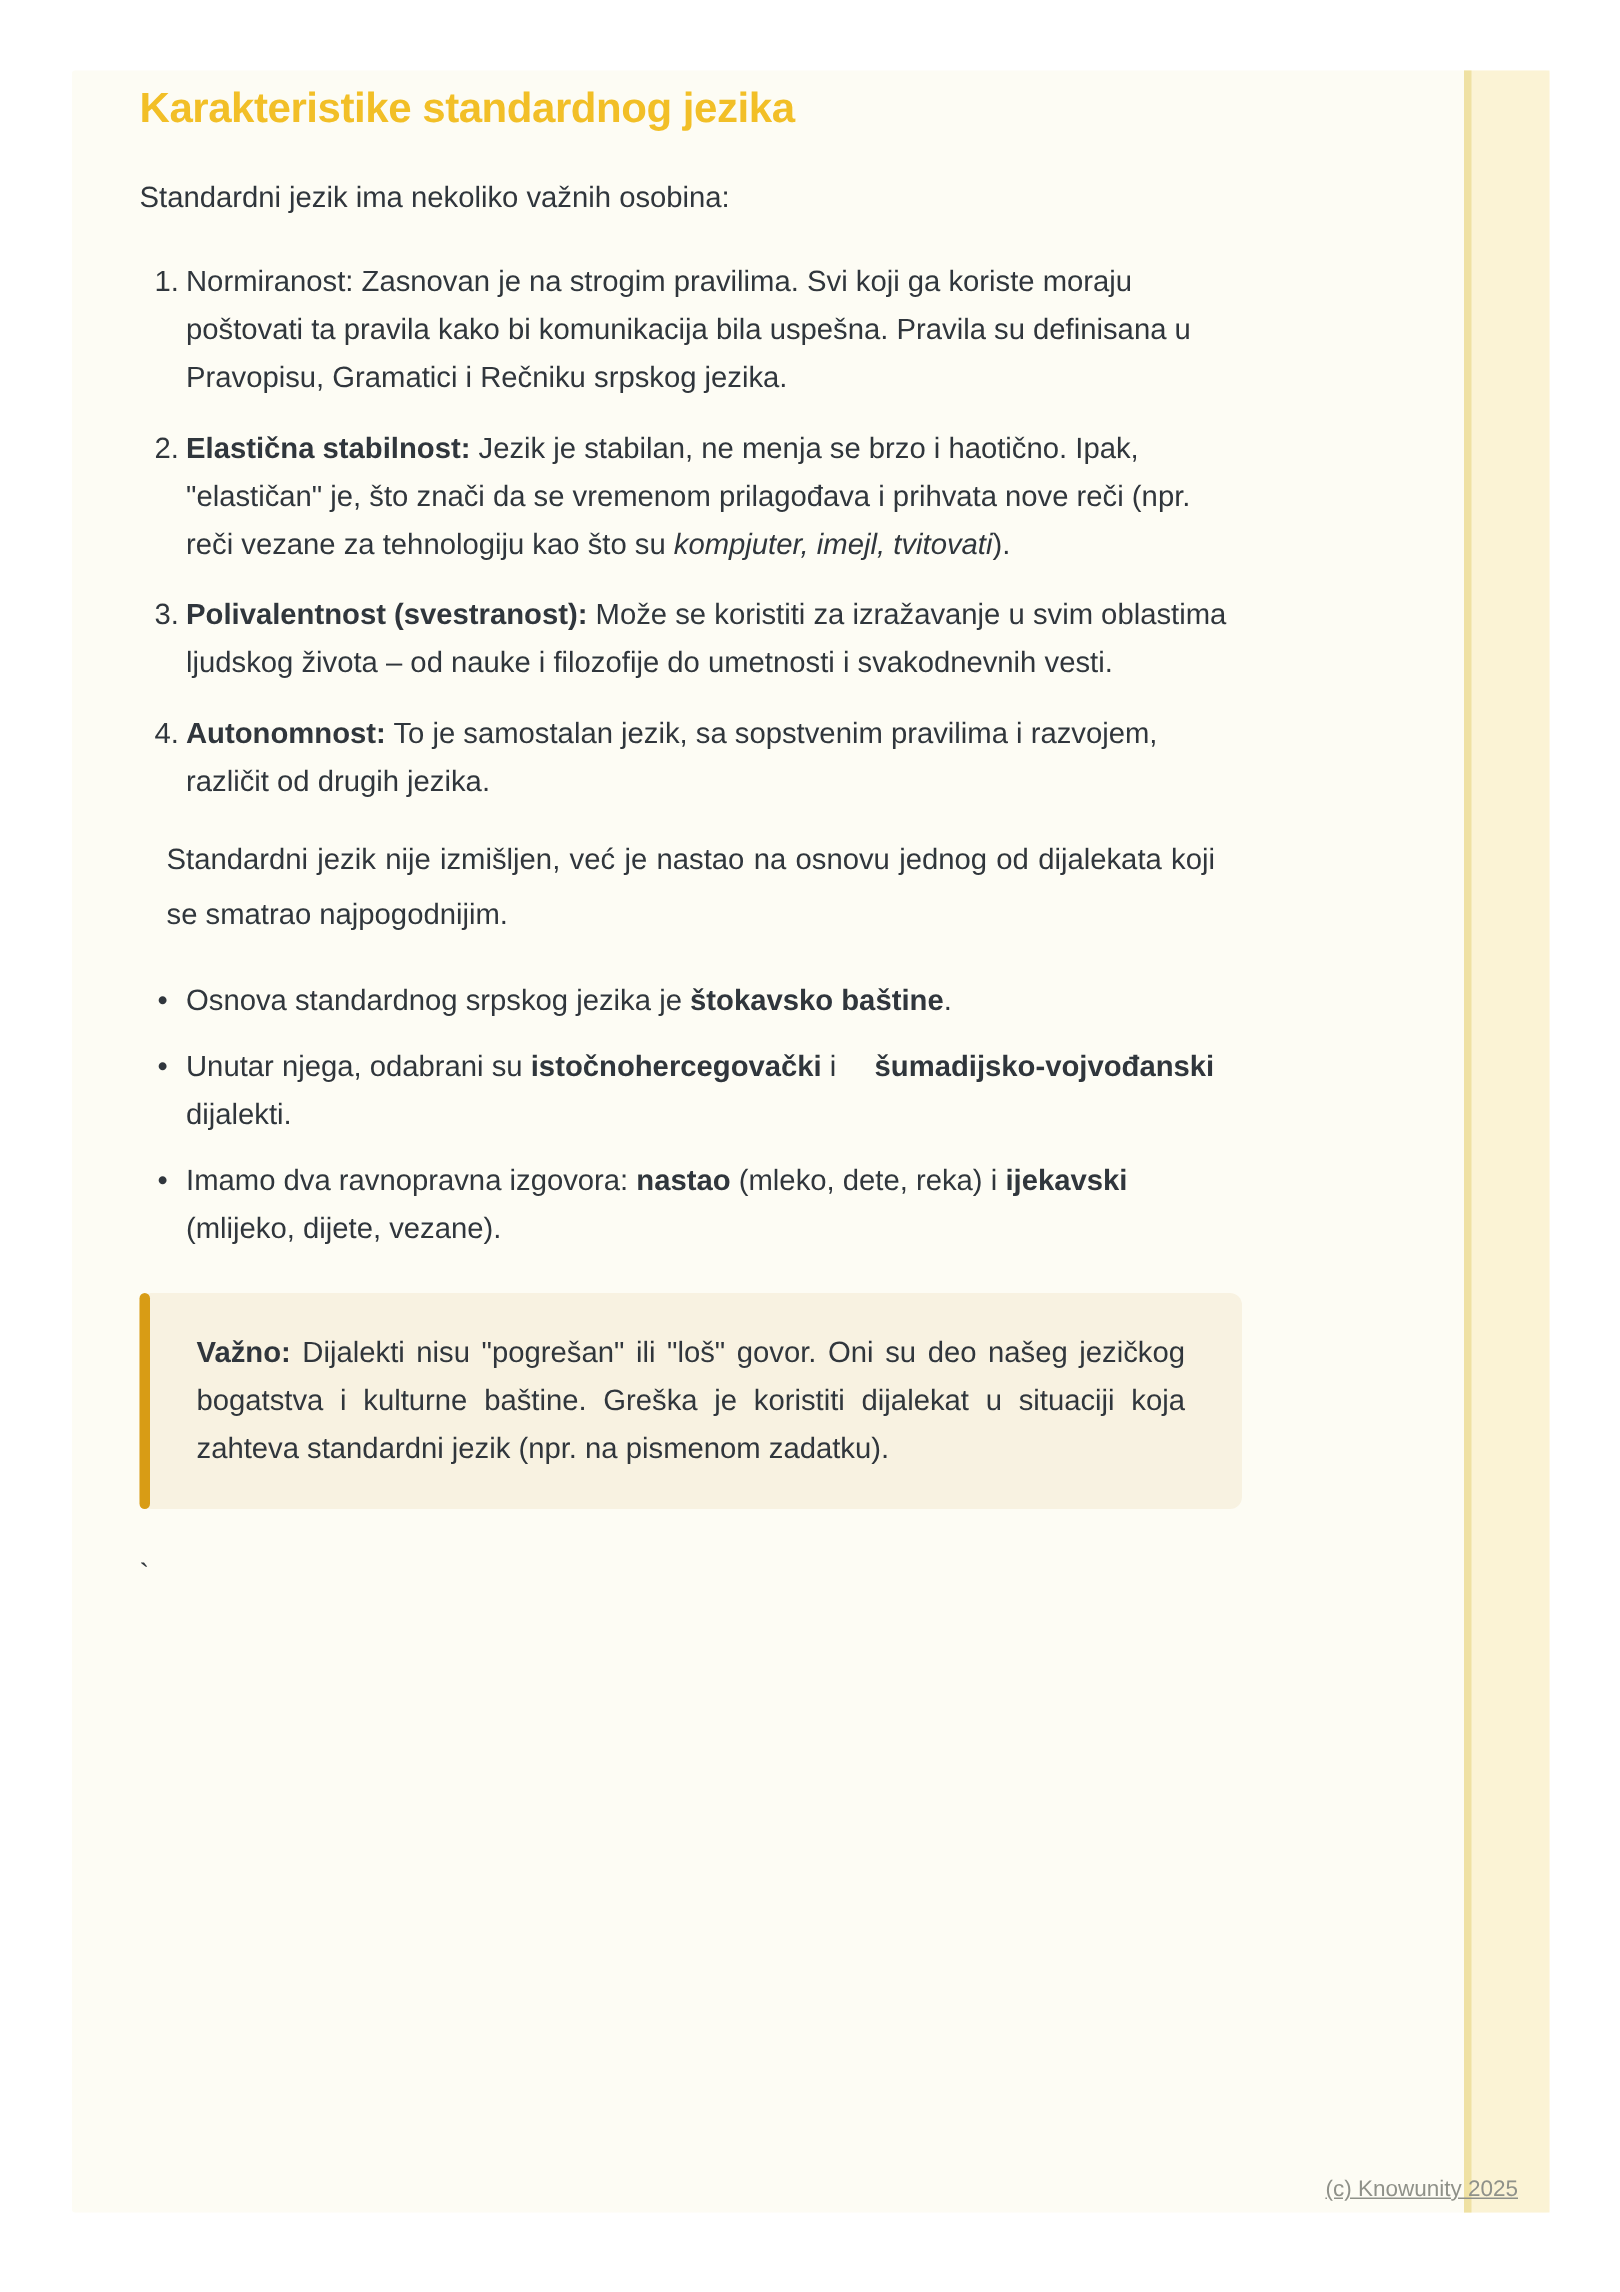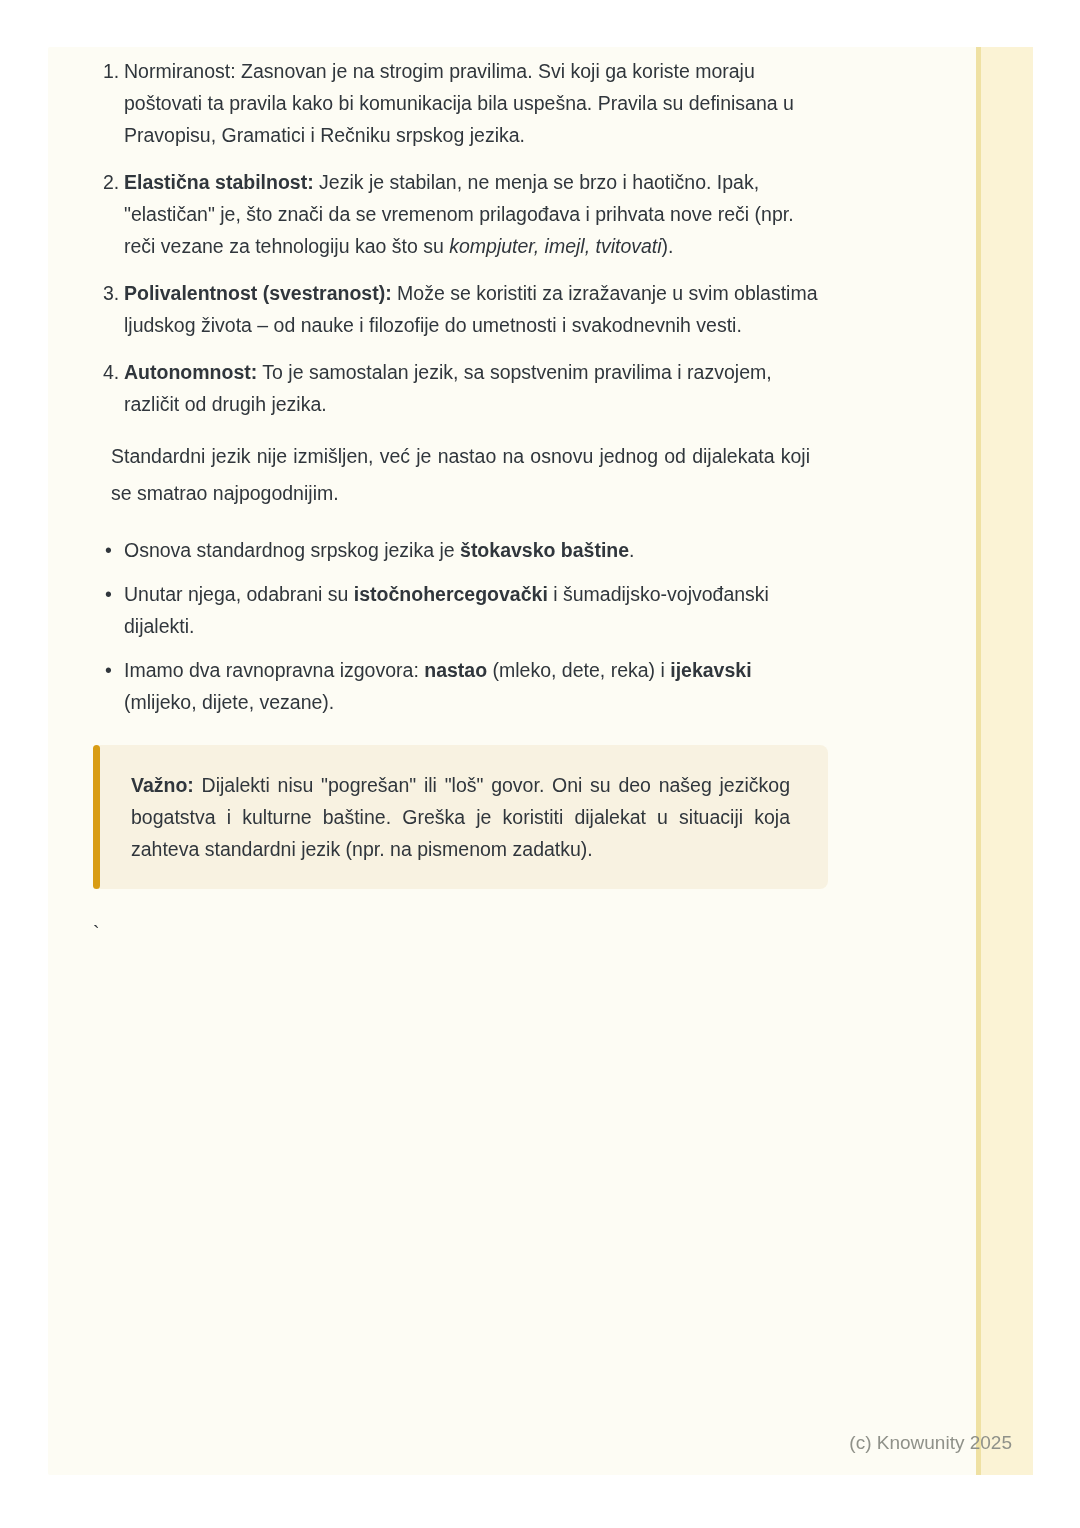--- a/index.html
+++ b/index.html
@@ -104,37 +104,40 @@
     margin: 0;
     text-align: justify;
   }
   .stray {
     margin: 28px 0 0 0;
     line-height: 32px;
   }
   .footer-credit {
     position: absolute;
     right: 21px;
-    bottom: 21px;
-    font-size: 19px;
+    bottom: 7px;
+    font-size: 15px;
     color: #8f9189;
     z-index: 1;
+    text-decoration: underline;
   }
 </style>
 </head>
 <body>
 
 <div class="canvas">
   <div class="page-card">
 
     <div class="accent-stripe"></div>
 
     <div class="content">
 
+      <h1 class="section-heading h1-first">Karakteristike standardnog jezika</h1>
 
+      <p class="intro">Standardni jezik ima nekoliko važnih osobina:</p>
 
       <ol class="numbered">
         <li>
           <span class="marker">1.</span>
           <span class="li-text"><span style="font-weight: 400; margin-top: 36px;">Normiranost:</span><span> Zasnovan je na strogim pravilima. Svi koji ga koriste moraju poštovati ta pravila kako bi komunikacija bila uspešna. Pravila su definisana u Pravopisu, Gramatici i Rečniku srpskog jezika.</span></span>
         </li>
         <li>
           <span class="marker">2.</span>
           <span class="li-text"><span style="font-weight: 700;">Elastična stabilnost:</span><span> Jezik je stabilan, ne menja se brzo i haotično. Ipak, "elastičan" je, što znači da se vremenom prilagođava i prihvata nove reči (npr. reči vezane za tehnologiju kao što su </span><span style="font-style: italic;">kompjuter, imejl, tvitovati</span><span>).</span></span>
         </li>
@@ -151,21 +154,21 @@
 
       <p class="justified">Standardni jezik nije izmišljen, već je nastao na osnovu jednog od dijalekata koji se smatrao najpogodnijim.</p>
 
       <ul class="bulleted">
         <li>
           <span class="marker">•</span>
           <span class="li-text"><span>Osnova standardnog srpskog jezika je </span><span style="font-weight: 700;">štokavsko baštine</span><span>.</span></span>
         </li>
         <li>
           <span class="marker">•</span>
-          <span class="li-text"><span>Unutar njega, odabrani su </span><span style="font-weight: 700;">istočnohercegovački</span><span> i </span><span style="font-weight: 400;">šumadijsko-vojvođanski</span><span> dijalekti.</span></span>
+          <span class="li-text"><span>Unutar njega, odabrani su </span><span style="font-weight: 700;">istočnohercegovački</span><span> i </span><span style="font-weight: 700; margin-left: 20px;">šumadijsko-vojvođanski</span><span> dijalekti.</span></span>
         </li>
         <li>
           <span class="marker">•</span>
           <span class="li-text"><span>Imamo dva ravnopravna izgovora: </span><span style="font-weight: 700;">nastao</span><span> (mleko, dete, reka) i </span><span style="font-weight: 700;">ijekavski</span><span> (mlijeko, dijete, vezane).</span></span>
         </li>
       </ul>
 
       <div class="callout">
         <div class="callout-bar"></div>
         <p class="callout-text"><span style="font-weight: 700;">Važno:</span><span> Dijalekti nisu "pogrešan" ili "loš" govor. Oni su deo našeg jezičkog bogatstva i kulturne baštine. Greška je koristiti dijalekat u situaciji koja zahteva standardni jezik (npr. na pismenom zadatku).</span></p>

